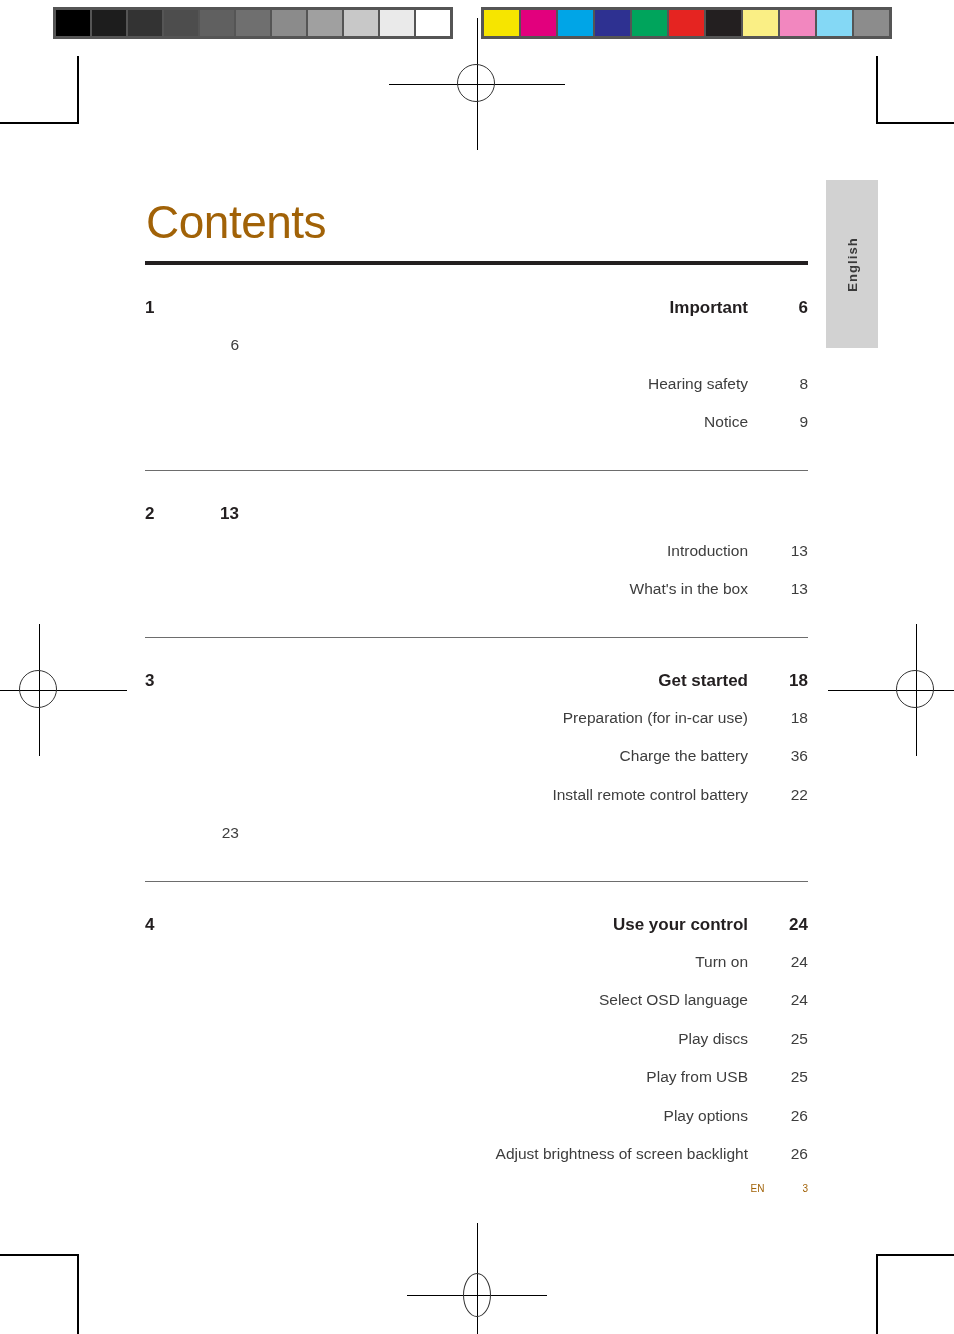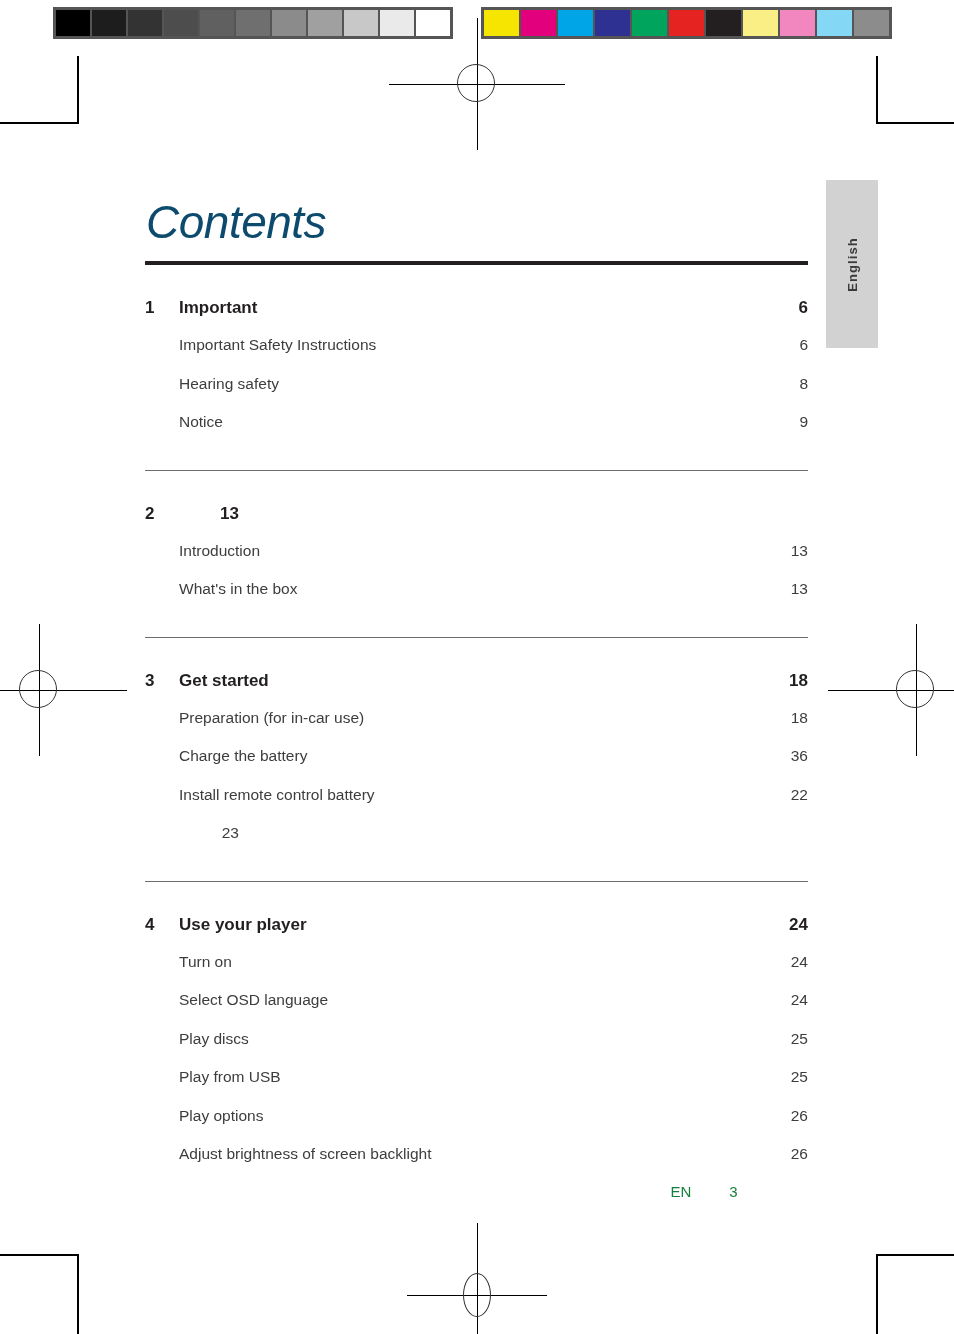--- a/index.html
+++ b/index.html
@@ -103,23 +103,22 @@
     color: #3a3a3a;
   }
 
   #page-title {
     position: absolute;
     left: 146px;
     top: 168px;
     font-size: 46px;
     font-weight: normal;
     letter-spacing: -0.5px;
-    color: #0c4a6e;
+    color: #a16207;
     line-height: 1;
-    font-style: italic;
   }
 
   #toc {
     position: absolute;
     left: 145px;
     top: 261px;
     width: 663px;
   }
 
   .rule-thick {
@@ -143,20 +142,21 @@
   .toc-num {
     width: 34px;
     flex: 0 0 34px;
     font-size: 17px;
     font-weight: bold;
     color: #231f20;
   }
   .toc-label {
     flex: 1 1 auto;
     color: #231f20;
+    text-align: right;
   }
   .toc-page {
     flex: 0 0 60px;
     text-align: right;
     color: #231f20;
   }
 
   .toc-row.chapter {
     height: 36px;
     padding-top: 16px;
@@ -181,24 +181,24 @@
 
   .section-gap-top { height: 17px; }
   .section-gap-bottom { height: 20px; }
 
   #page-footer {
     position: absolute;
     left: 600px;
     top: 1183px;
     width: 208px;
     display: flex;
-    justify-content: center;
+    justify-content: flex-end;
     align-items: baseline;
-    font-size: 15px;
-    color: #15803d;
+    font-size: 10px;
+    color: #a16207;
   }
   #page-footer .footer-lang { margin-right: 38px; }
 </style>
 </head>
 <body>
 
 <div id="calibration-strip">
   <div class="swatch-group" id="gray-ramp">
       <div class="swatch" style="background: rgb(0, 0, 0);"></div>
       <div class="swatch" style="background: rgb(29, 29, 29);"></div>
@@ -275,21 +275,20 @@
       <div class="toc-section">
         <div class="rule-thick"></div>
         <div class="section-gap-top"></div>
         <div class="toc-row chapter">
           <span class="toc-num">1</span>
           <span class="toc-label">Important</span>
           <span class="toc-page">6</span>
         </div>
         <div class="toc-row entry">
           <span class="toc-num"></span>
-          <span class="toc-label">Important Safety Instructions</span>
           <span class="toc-page">6</span>
         </div>
         <div class="toc-row entry">
           <span class="toc-num"></span>
           <span class="toc-label">Hearing safety</span>
           <span class="toc-page">8</span>
         </div>
         <div class="toc-row entry">
           <span class="toc-num"></span>
           <span class="toc-label">Notice</span>
@@ -343,21 +342,21 @@
           <span class="toc-num"></span>
           <span class="toc-page">23</span>
         </div>
         <div class="section-gap-bottom"></div>
       </div>
       <div class="toc-section">
         <div class="rule-thin"></div>
         <div class="section-gap-top"></div>
         <div class="toc-row chapter">
           <span class="toc-num">4</span>
-          <span class="toc-label">Use your player</span>
+          <span class="toc-label">Use your control</span>
           <span class="toc-page">24</span>
         </div>
         <div class="toc-row entry">
           <span class="toc-num"></span>
           <span class="toc-label">Turn on</span>
           <span class="toc-page">24</span>
         </div>
         <div class="toc-row entry">
           <span class="toc-num"></span>
           <span class="toc-label">Select OSD language</span>

